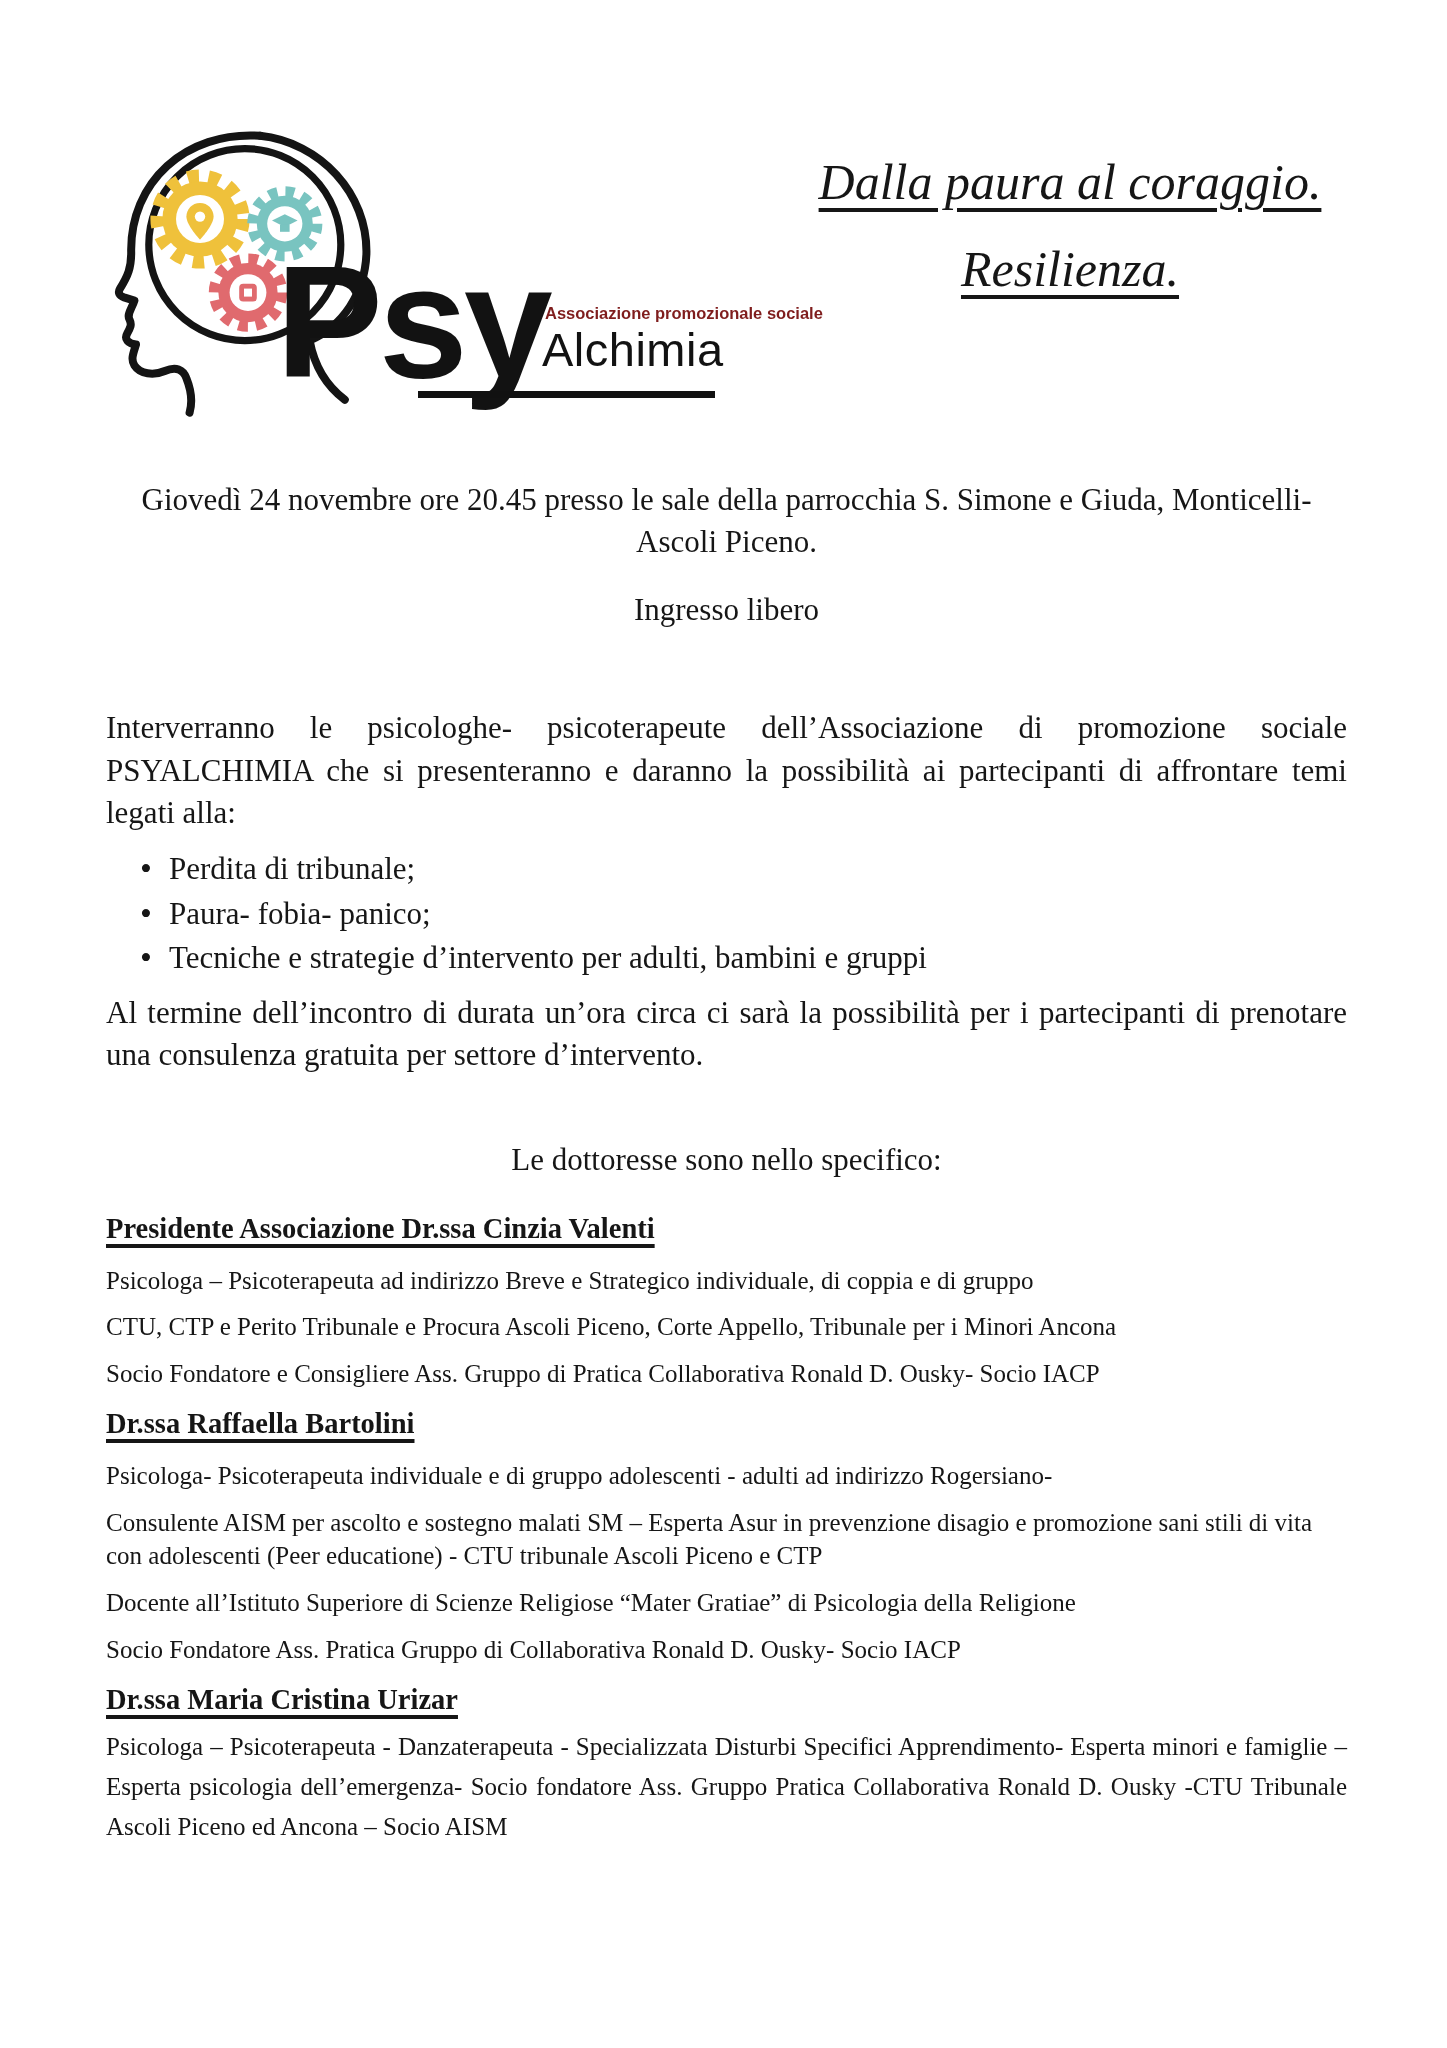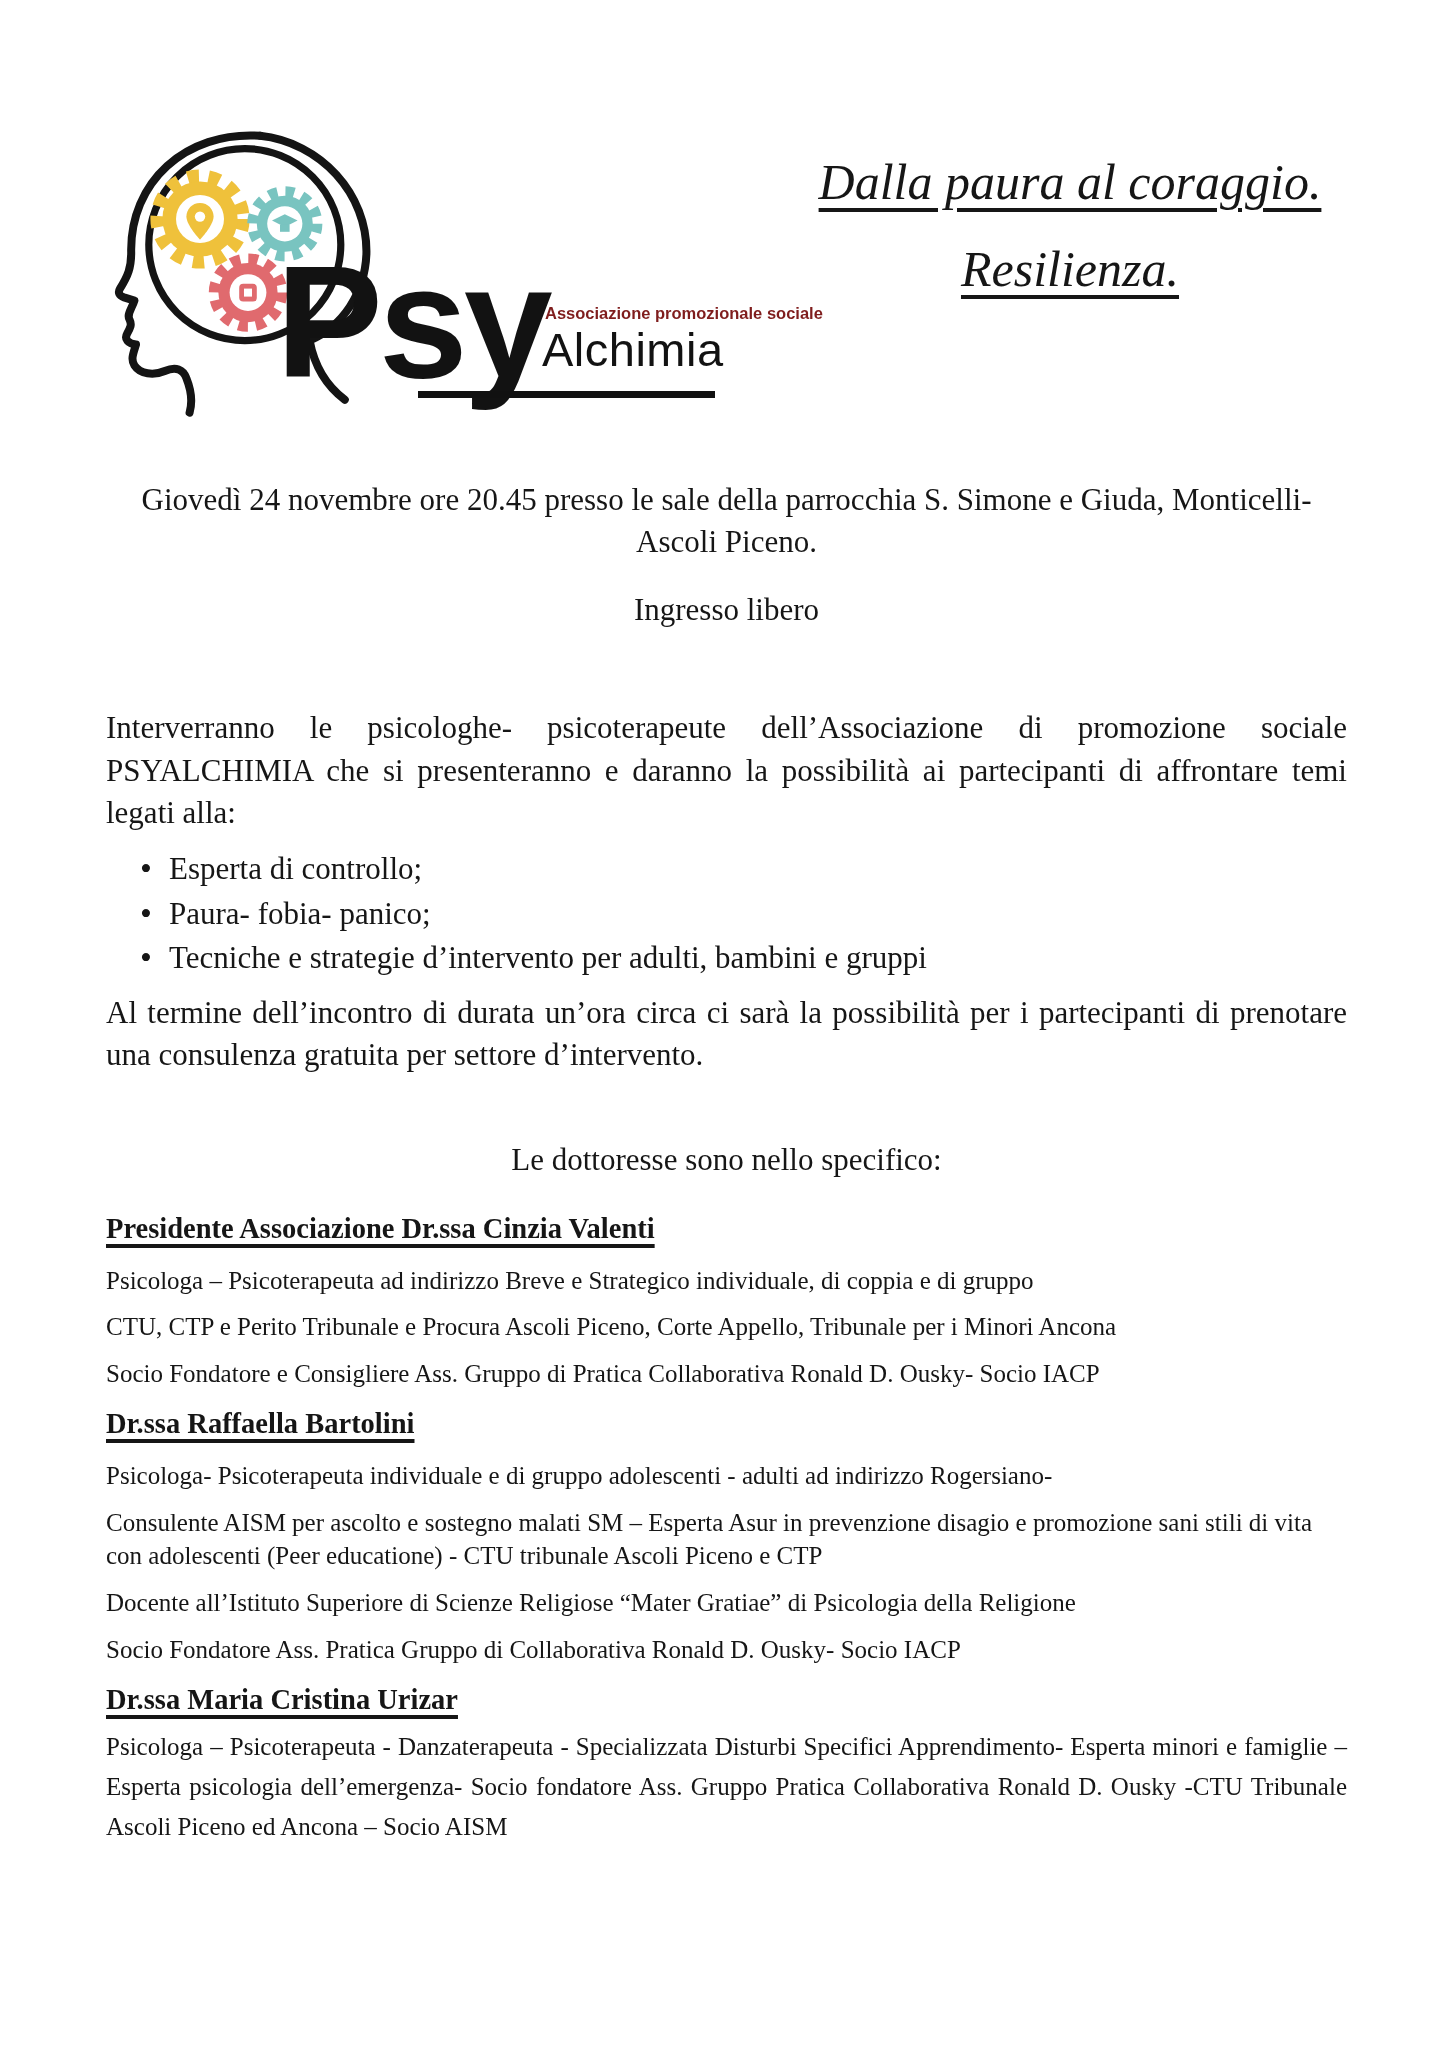--- a/index.html
+++ b/index.html
@@ -170,21 +170,21 @@
 
   <div class="content">
 
     <p class="body-text p-event">Giovedì 24 novembre ore 20.45 presso le sale della parrocchia S. Simone e Giuda, Monticelli- Ascoli Piceno.</p>
 
     <p class="body-text p-admission">Ingresso libero</p>
 
     <p class="body-text justify p-intro">Interverranno le psicologhe- psicoterapeute dell’Associazione di promozione sociale PSYALCHIMIA che si presenteranno e daranno la possibilità ai partecipanti di affrontare temi legati alla:</p>
 
     <ul class="topics">
-      <li>Esperta di controllo;</li>
+      <li>Perdita di tribunale;</li>
       <li>Paura- fobia- panico;</li>
       <li>Tecniche e strategie d’intervento per adulti, bambini e gruppi</li>
     </ul>
 
     <p class="body-text justify p-closing">Al termine dell’incontro di durata un’ora circa ci sarà la possibilità per i partecipanti di prenotare una consulenza gratuita per settore d’intervento.</p>
 
     <p class="body-text p-leadin">Le dottoresse sono nello specifico:</p>
 
     <div class="doctors">
 

